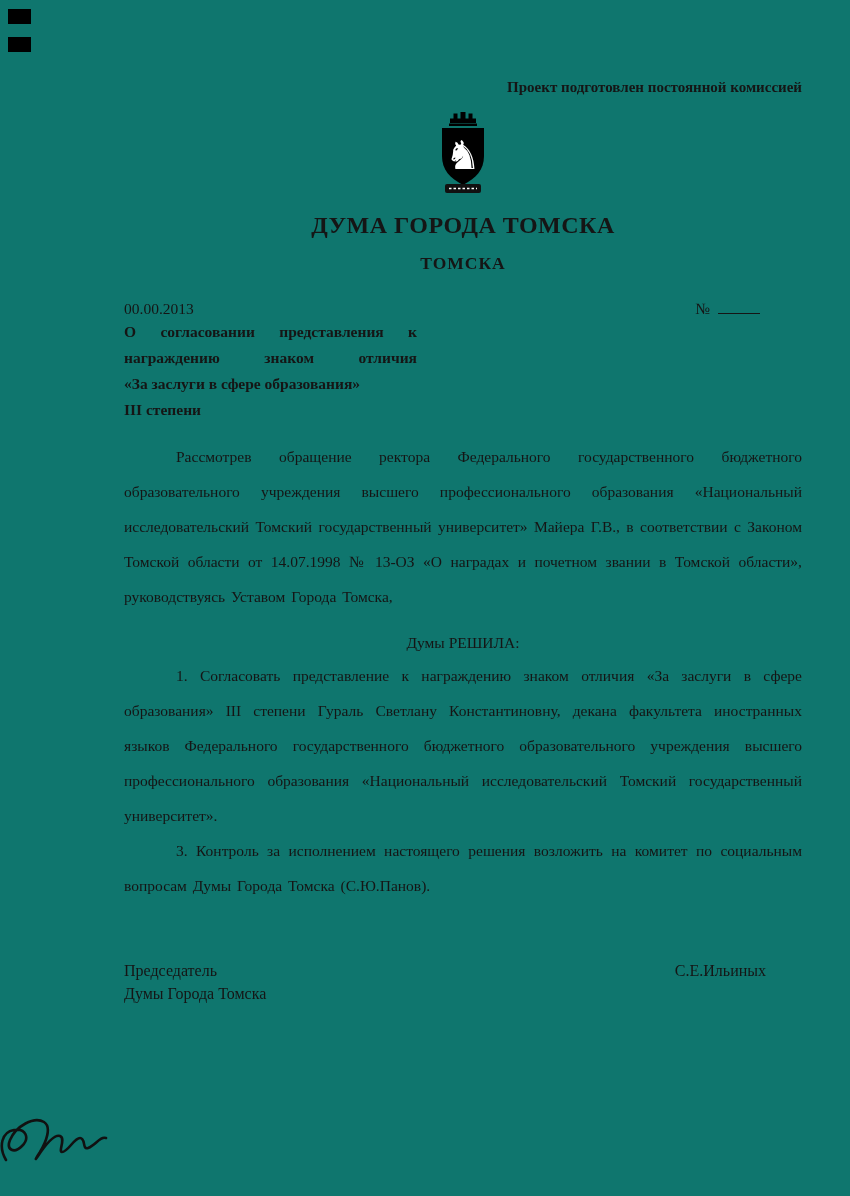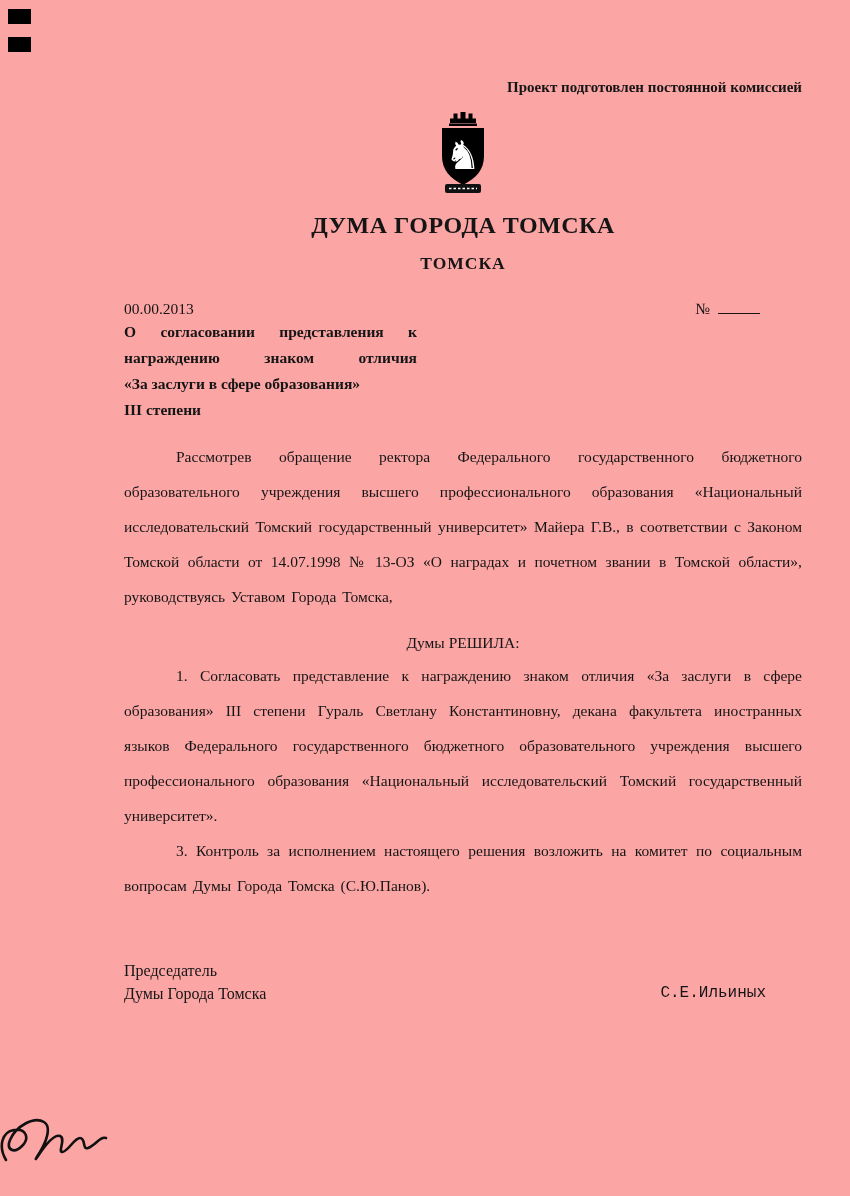--- a/index.html
+++ b/index.html
@@ -1,21 +1,21 @@
 <!DOCTYPE html>
 <html><head>
 <meta charset="utf-8">
 <style>
   * { margin: 0; padding: 0; box-sizing: border-box; }
   html, body { background: #888; }
   .page {
     width: 850px;
     height: 1196px;
     margin: 0 auto;
-    background: #fca5a5;
+    background: #0f766e;
     position: relative;
     font-family: "Liberation Serif", "DejaVu Serif", serif;
     color: #151515;
     overflow: hidden;
   }
   .scan-mark {
     position: absolute;
     background: #000;
     width: 23px;
     height: 15px;
@@ -95,26 +95,25 @@
   .resolution-heading {
     text-align: center;
     font-size: 15.5px;
     margin-top: 14px;
     line-height: 30px;
   }
 
   .signature-row {
     display: flex;
     justify-content: space-between;
-    align-items: flex-end;
     margin-top: 56px;
     font-size: 16px;
     line-height: 23px;
   }
-  .signer-name { margin-right: 36px; font-family: Liberation Mono, monospace; }
+  .signer-name { margin-right: 36px; }
 
   .handwritten {
     position: absolute;
     left: 0px;
     top: 1098px;
   }
 </style>
 </head>
 <body>
 

